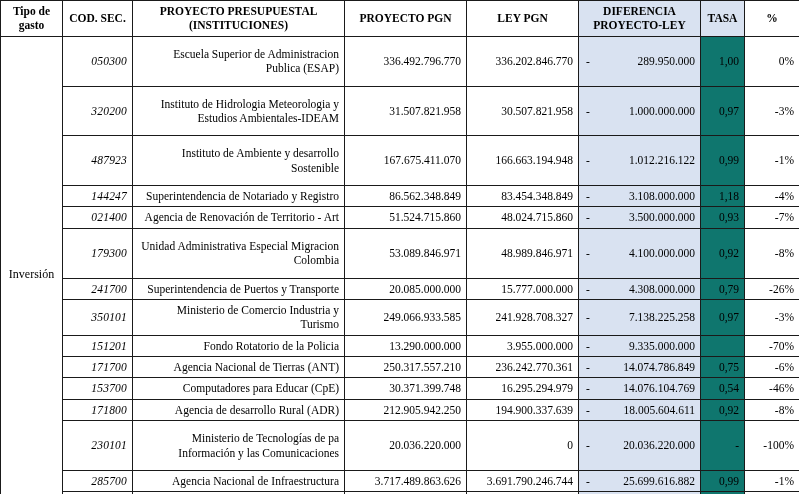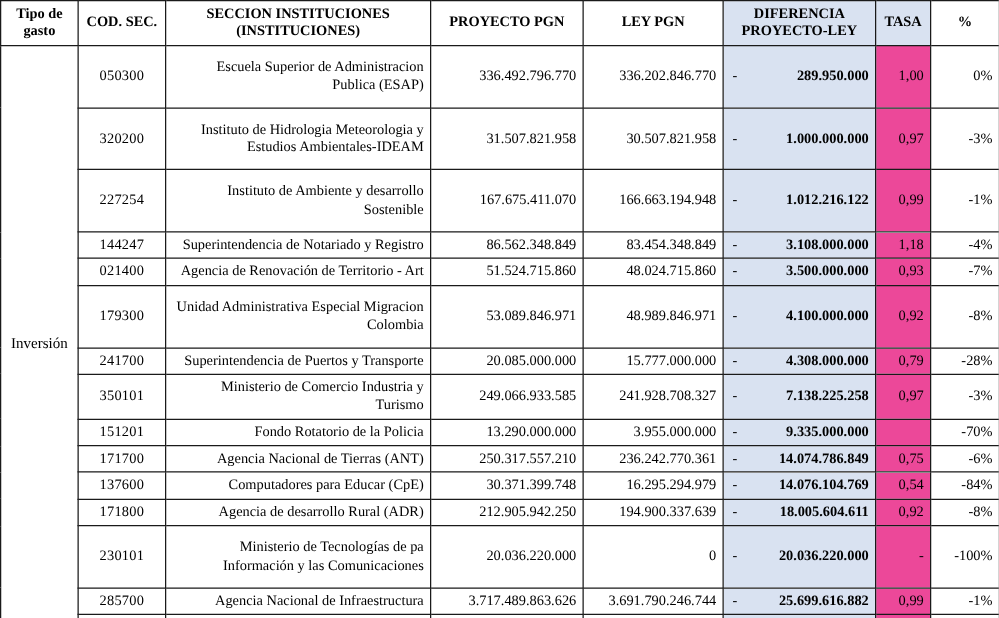--- a/index.html
+++ b/index.html
@@ -34,36 +34,36 @@
     font-size: 11.5px;
     padding: 4px 3px;
     background: #ffffff;
   }
   thead th.hl { background: #d9e2f1; }
   td.tipo-cell {
     text-align: center;
     vertical-align: middle;
     font-size: 12px;
   }
-  td.cod { text-align: center; padding-left: 7px; letter-spacing: .2px; }
+  td.cod { text-align: right; padding-left: 7px; letter-spacing: .2px; font-style: italic; }
   td.name { text-align: right; }
   td.num { text-align: right; padding-right: 8px; }
   td.dif {
     background: #d9e2f1;
     padding: 3px 6px;
   }
   td.dif .wrap {
     display: flex;
     justify-content: space-between;
     align-items: baseline;
   }
   td.dif .sign { padding-left: 2px; }
-  td.dif .val { text-align: right; font-weight: bold; }
+  td.dif .val { text-align: right; }
   td.tasa {
-    background: #ec4899;
+    background: #0f766e;
     text-align: right;
     padding-right: 9px;
   }
   td.pct { text-align: right; padding-right: 8px; }
   tbody tr.tall td { padding-top: 10px; padding-bottom: 10px; }
 </style>
 </head>
 <body>
 
 <div class="sheet">
@@ -76,21 +76,21 @@
       <col style="width:112px">
       <col style="width:122px">
       <col style="width:44px">
       <col style="width:55px">
     </colgroup>
     <thead>
       <tr>
         <th>Tipo de
 gasto</th>
         <th>COD. SEC.</th>
-        <th>SECCION INSTITUCIONES
+        <th>PROYECTO PRESUPUESTAL
 (INSTITUCIONES)</th>
         <th>PROYECTO PGN</th>
         <th>LEY PGN</th>
         <th class="hl">DIFERENCIA
 PROYECTO-LEY</th>
         <th class="hl">TASA</th>
         <th>%</th>
       </tr>
     </thead>
     <tbody>
@@ -117,21 +117,21 @@
     <td class="dif">
       <div class="wrap">
         <span class="sign">-</span>
         <span class="val">1.000.000.000</span>
       </div>
     </td>
     <td class="tasa">0,97</td>
     <td class="pct">-3%</td>
   </tr>
         <tr class="tall">
-    <td class="cod">227254</td>
+    <td class="cod">487923</td>
     <td class="name">Instituto de Ambiente y desarrollo Sostenible</td>
     <td class="num">167.675.411.070</td>
     <td class="num">166.663.194.948</td>
     <td class="dif">
       <div class="wrap">
         <span class="sign">-</span>
         <span class="val">1.012.216.122</span>
       </div>
     </td>
     <td class="tasa">0,99</td>
@@ -184,21 +184,21 @@
     <td class="name">Superintendencia de Puertos y Transporte</td>
     <td class="num">20.085.000.000</td>
     <td class="num">15.777.000.000</td>
     <td class="dif">
       <div class="wrap">
         <span class="sign">-</span>
         <span class="val">4.308.000.000</span>
       </div>
     </td>
     <td class="tasa">0,79</td>
-    <td class="pct">-28%</td>
+    <td class="pct">-26%</td>
   </tr>
         <tr>
     <td class="cod">350101</td>
     <td class="name">Ministerio de Comercio Industria y Turismo</td>
     <td class="num">249.066.933.585</td>
     <td class="num">241.928.708.327</td>
     <td class="dif">
       <div class="wrap">
         <span class="sign">-</span>
         <span class="val">7.138.225.258</span>
@@ -229,32 +229,32 @@
     <td class="dif">
       <div class="wrap">
         <span class="sign">-</span>
         <span class="val">14.074.786.849</span>
       </div>
     </td>
     <td class="tasa">0,75</td>
     <td class="pct">-6%</td>
   </tr>
         <tr>
-    <td class="cod">137600</td>
+    <td class="cod">153700</td>
     <td class="name">Computadores para Educar (CpE)</td>
     <td class="num">30.371.399.748</td>
     <td class="num">16.295.294.979</td>
     <td class="dif">
       <div class="wrap">
         <span class="sign">-</span>
         <span class="val">14.076.104.769</span>
       </div>
     </td>
     <td class="tasa">0,54</td>
-    <td class="pct">-84%</td>
+    <td class="pct">-46%</td>
   </tr>
         <tr>
     <td class="cod">171800</td>
     <td class="name">Agencia de desarrollo Rural (ADR)</td>
     <td class="num">212.905.942.250</td>
     <td class="num">194.900.337.639</td>
     <td class="dif">
       <div class="wrap">
         <span class="sign">-</span>
         <span class="val">18.005.604.611</span>

